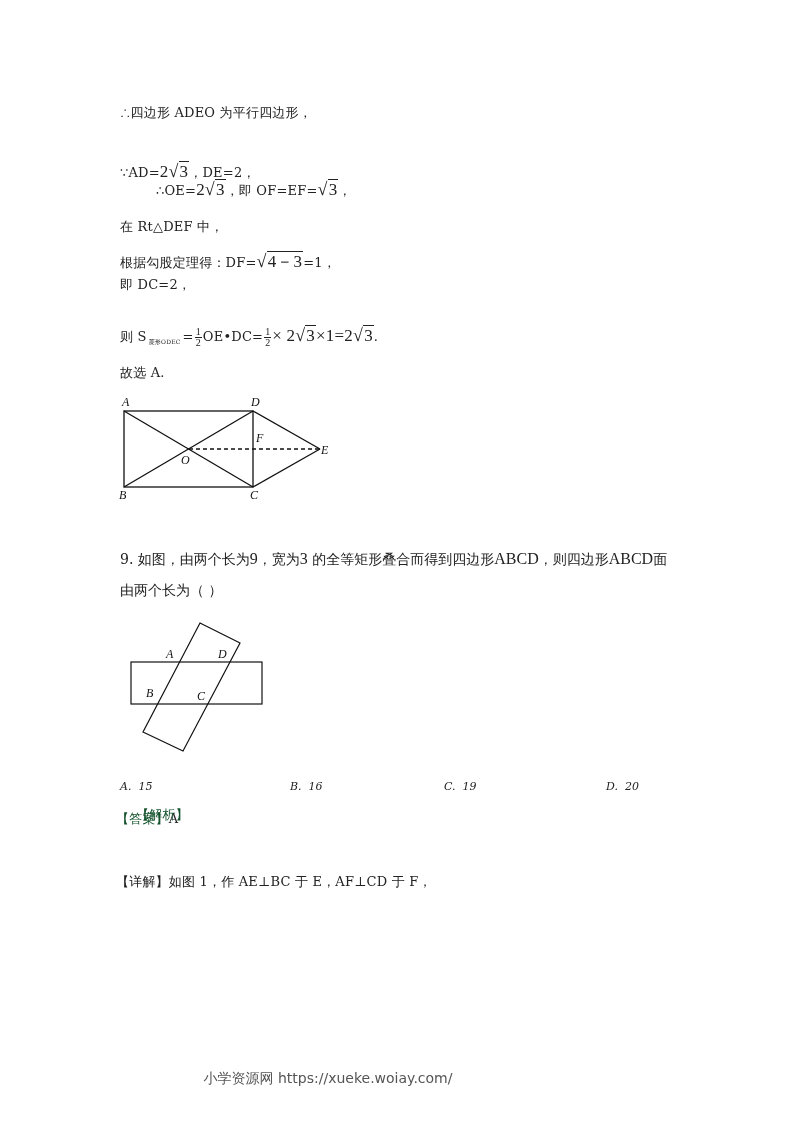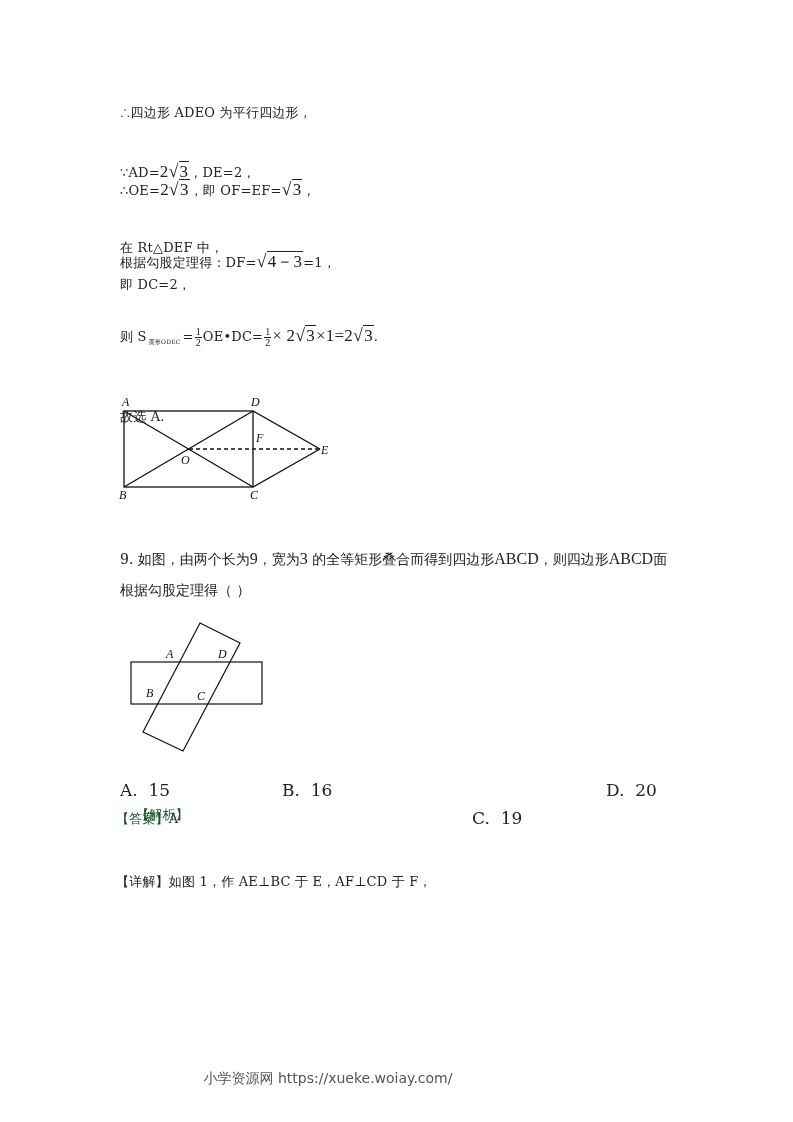--- a/index.html
+++ b/index.html
@@ -8,58 +8,58 @@
   .line { position:absolute; left:120px; font-size:13px; line-height:18px; white-space:nowrap; letter-spacing:0.2px; }
   .m { font-family:"Liberation Serif", serif; font-size:17px; }
   .sqrt { display:inline-block; position:relative; }
   .rad { font-family:"Liberation Serif", serif; font-size:18px; }
   .ol { border-top:1px solid #222; font-family:"Liberation Serif", serif; font-size:17px; padding:0 1px; }
   .frac { display:inline-flex; flex-direction:column; align-items:center; vertical-align:middle; font-family:"Liberation Serif", serif; font-size:10px; line-height:10px; margin:0 1px; }
   .frac .num { border-bottom:1px solid #222; padding:0 1px; }
   .sub { font-size:6px; vertical-align:-3px; margin:0 2px; }
   .q { position:absolute; left:120px; font-size:14px; line-height:20px; white-space:nowrap; }
   .q .latin { font-family:"Liberation Serif", serif; font-size:16px; }
-  .opt { position:absolute; top:780px; font-size:17px; }
+  .opt { position:absolute; top:780px; font-size:11px;font-style:italic; }
   .blue { color:#14532d; }
   .footer { position:absolute; top:1070px; left:0; width:656px; text-align:center;
             font-family:"DejaVu Sans", sans-serif; font-size:14px; color:#555; }
   svg text { font-family:"Liberation Serif", serif; font-style:italic; font-size:12px; fill:#111; }
 </style>
 </head>
 <body>
 
 <div class="line" style="top:104px;">∴四边形 ADEO 为平行四边形，</div>
 
 <div class="line" style="top:138px;margin-top:24px;">
   <span>∵AD=</span><span class="m">2</span><span class="sqrt"><span class="rad">√</span><span class="ol">3</span></span><span>，DE=2，</span>
 </div>
 
-<div class="line" style="top:180px;">
+<div class="line" style="top:180px;margin-left:36px;">
   <span>∴OE=</span><span class="m">2</span><span class="sqrt"><span class="rad">√</span><span class="ol">3</span></span><span>，即 OF=EF=</span><span class="sqrt"><span class="rad">√</span><span class="ol">3</span></span><span>，</span>
 </div>
 
-<div class="line" style="top:218px;margin-top:21px;">在 Rt△DEF 中，</div>
+<div class="line" style="top:218px;">在 Rt△DEF 中，</div>
 
 <div class="line" style="top:252px;">
   <span>根据勾股定理得：DF=</span><span class="sqrt"><span class="rad">√</span><span class="ol">4－3</span></span><span>=1，</span>
 </div>
 
 <div class="line" style="top:276px;">即 DC=2，</div>
 
 <div class="line" style="top:326px;">
   <span>则 S</span><span class="sub">菱形ODEC</span><span>=</span><span class="frac">
       <span class="num">1</span>
       <span>2</span>
     </span><span>OE•DC=</span><span class="frac">
       <span class="num">1</span>
       <span>2</span>
     </span><span class="m">× 2</span><span class="sqrt"><span class="rad">√</span><span class="ol">3</span></span><span class="m">×1=2</span><span class="sqrt"><span class="rad">√</span><span class="ol">3</span></span><span>.</span>
 </div>
 
-<div class="line" style="top:364px;margin-top:44px;">故选 A.</div>
+<div class="line" style="top:364px;">故选 A.</div>
 
 <svg style="position:absolute; left:110px; top:390px;" width="230" height="115" viewBox="110 390 230 115">
   <g stroke="#111" stroke-width="1.3" fill="none">
     <rect x="124" y="411" width="129" height="76"></rect>
     <line x1="124" y1="411" x2="253" y2="487"></line>
     <line x1="124" y1="487" x2="253" y2="411"></line>
     <line x1="253" y1="411" x2="320" y2="449"></line>
     <line x1="253" y1="487" x2="320" y2="449"></line>
     <line x1="189" y1="449" x2="320" y2="449" stroke-dasharray="4,3"></line>
   </g>
@@ -68,36 +68,36 @@
   <text x="256" y="442">F</text>
   <text x="181" y="464">O</text>
   <text x="321" y="454">E</text>
   <text x="119" y="499">B</text>
   <text x="250" y="499">C</text>
 </svg>
 
 <div class="q" style="top:549px;">
   <span>9.  如图，由两个长为</span><span class="latin">9</span><span>，宽为</span><span class="latin">3</span><span> 的全等矩形叠合而得到四边形</span><span class="latin">ABCD</span><span>，则四边形</span><span class="latin">ABCD</span><span>面</span>
 </div>
-<div class="q" style="top:580px;">根据勾股定理得（  ）</div>
+<div class="q" style="top:580px;">由两个长为（  ）</div>
 
 <svg style="position:absolute; left:120px; top:615px;" width="160" height="145" viewBox="120 615 160 145">
   <g stroke="#111" stroke-width="1.2" fill="none">
     <rect x="131" y="662" width="131" height="42"></rect>
     <polygon points="200,623 240,643 183,751 143,732"></polygon>
   </g>
   <text x="166" y="658">A</text>
   <text x="218" y="658">D</text>
   <text x="146" y="697">B</text>
   <text x="197" y="700">C</text>
 </svg>
 
 <div class="opt" style="left:120px;"><span>A.</span>&nbsp;&nbsp;<span>15</span></div>
-<div class="opt" style="left:282px;"><span>B.</span>&nbsp;&nbsp;<span>16</span></div>
-<div class="opt" style="left:472px;margin-top:28px;"><span>C.</span>&nbsp;&nbsp;<span>19</span></div>
+<div class="opt" style="left:290px;"><span>B.</span>&nbsp;&nbsp;<span>16</span></div>
+<div class="opt" style="left:444px;"><span>C.</span>&nbsp;&nbsp;<span>19</span></div>
 <div class="opt" style="left:606px;"><span>D.</span>&nbsp;&nbsp;<span>20</span></div>
 
 <div class="line" style="top:810px; left:116px;">
   <span class="blue">【答案】</span><span>A</span>
 </div>
 <div class="line" style="top:806px; left:116px;margin-left:20px;">
   <span class="blue">【解析】</span>
 </div>
 <div class="line" style="top:873px; left:116px;">
   <span>【详解】</span><span>如图 1，作 AE⊥BC 于 E，AF⊥CD 于 F，</span>

